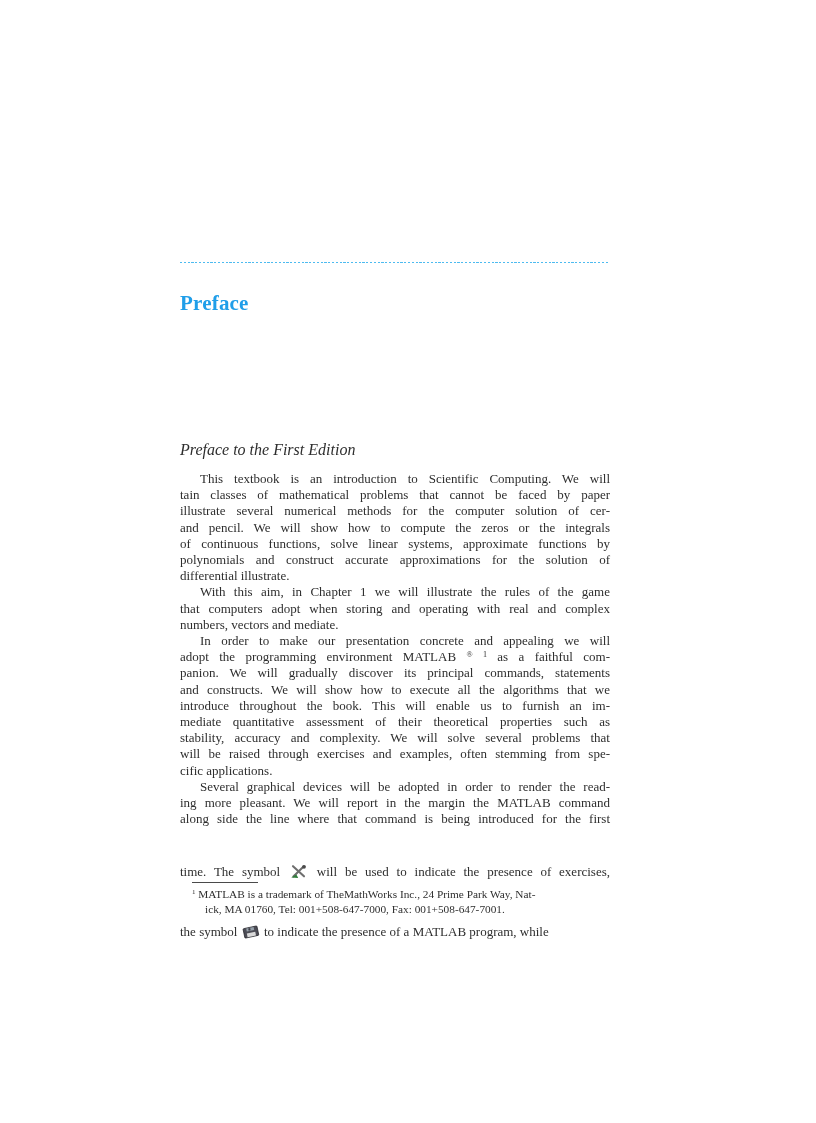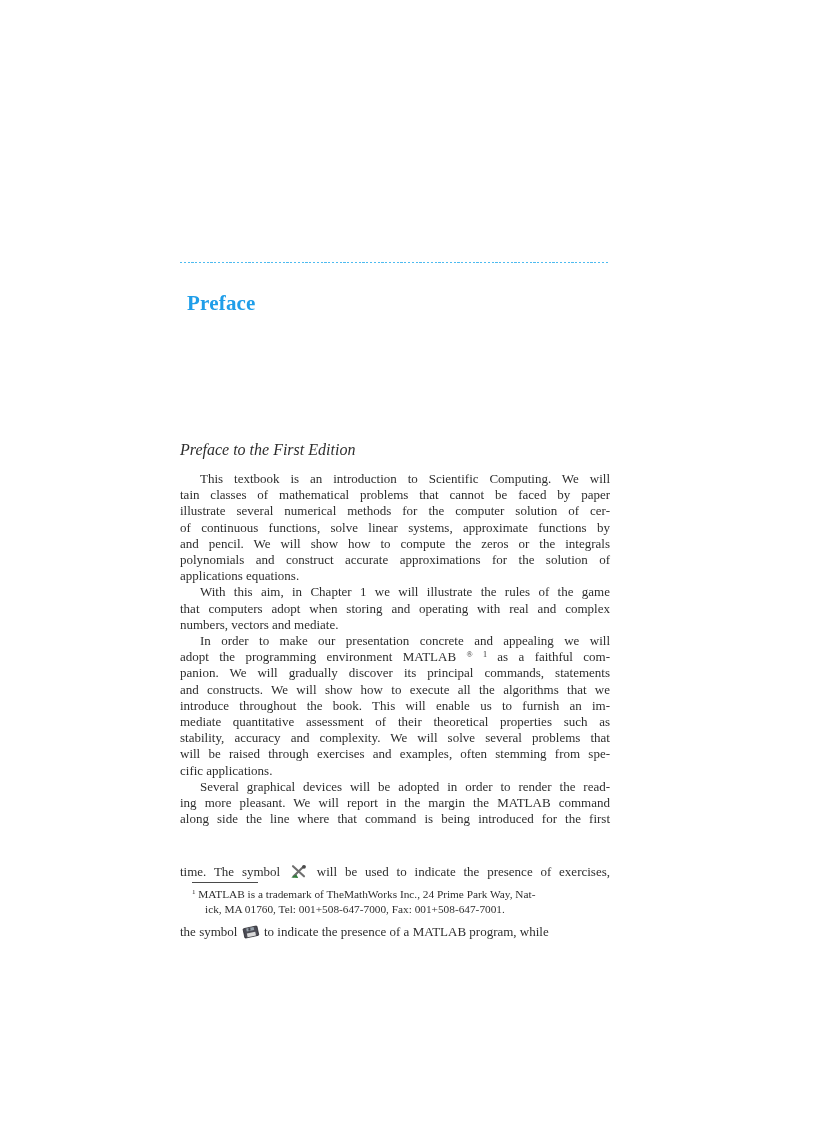--- a/index.html
+++ b/index.html
@@ -25,21 +25,21 @@
   .chapter-rule {
     position: absolute;
     left: 0;
     top: 262px;
     width: 428px;
     height: 1px;
     background: repeating-linear-gradient(to right, #4dbbf0 0px, #4dbbf0 2.2px, rgba(255,255,255,0) 2.2px, rgba(255,255,255,0) 3.8px);
   }
   .page-title {
     position: absolute;
-    left: 7px;
+    left: 0;
     top: 277px;
     font-size: 21px;
     font-weight: bold;
     letter-spacing: 0.2px;
   }
   .section-heading {
     position: absolute;
     left: 0;
     top: 441px;
     font-style: italic;
@@ -108,24 +108,24 @@
 <div class="page">
   <div class="content">
     <div class="chapter-rule"></div>
     <h1 class="page-title" style="color: rgb(31, 158, 233);">Preface</h1>
     <div class="section-heading">Preface to the First Edition</div>
     <div class="body-text" id="body-text">
         <div>
           <div class="line indent">This textbook is an introduction to Scientific Computing. We will</div>
           <div class="line">tain classes of mathematical problems that cannot be faced by paper</div>
           <div class="line">illustrate several numerical methods for the computer solution of cer-</div>
+          <div class="line">and pencil. We will show how to compute the zeros or the integrals</div>
           <div class="line">of continuous functions, solve linear systems, approximate functions by</div>
-          <div class="line">and pencil. We will show how to compute the zeros or the integrals</div>
           <div class="line">polynomials and construct accurate approximations for the solution of</div>
-          <div class="line last">applications equations.</div>
+          <div class="line last">differential illustrate.</div>
         </div>
         <div>
           <div class="line indent">With this aim, in Chapter 1 we will illustrate the rules of the game</div>
           <div class="line">that computers adopt when storing and operating with real and complex</div>
           <div class="line last">numbers, vectors and mediate.</div>
         </div>
         <div>
           <div class="line indent">In order to make our presentation concrete and appealing we will</div>
           <div class="line">adopt the programming environment MATLAB <sup>®</sup> <sup>1</sup> as a faithful com-</div>
           <div class="line">panion. We will gradually discover its principal commands, statements</div>

